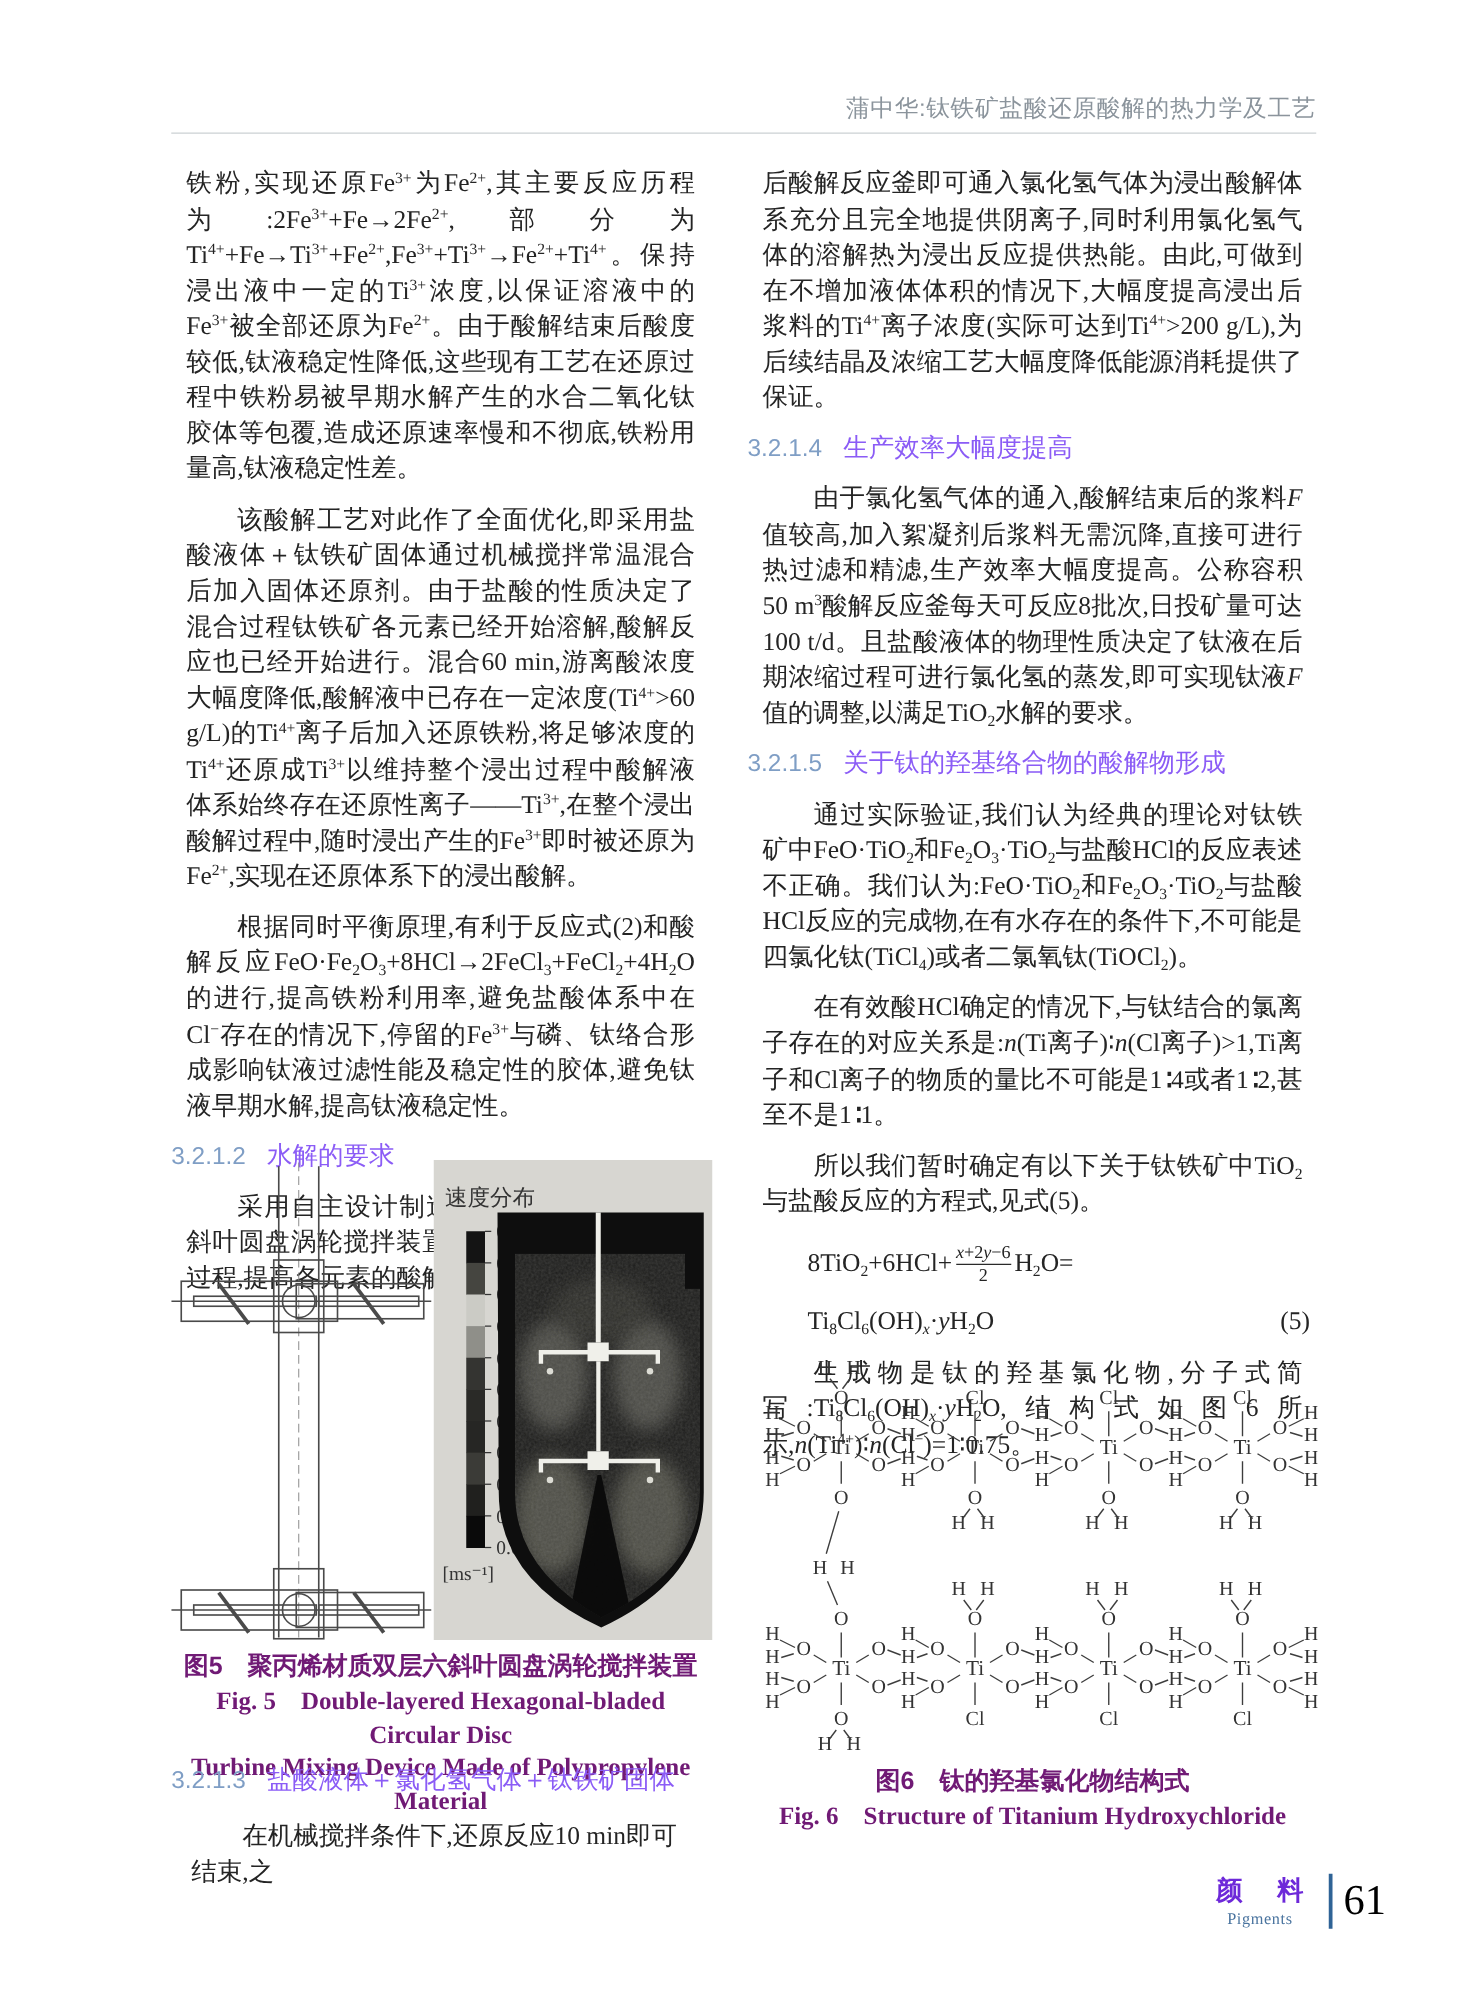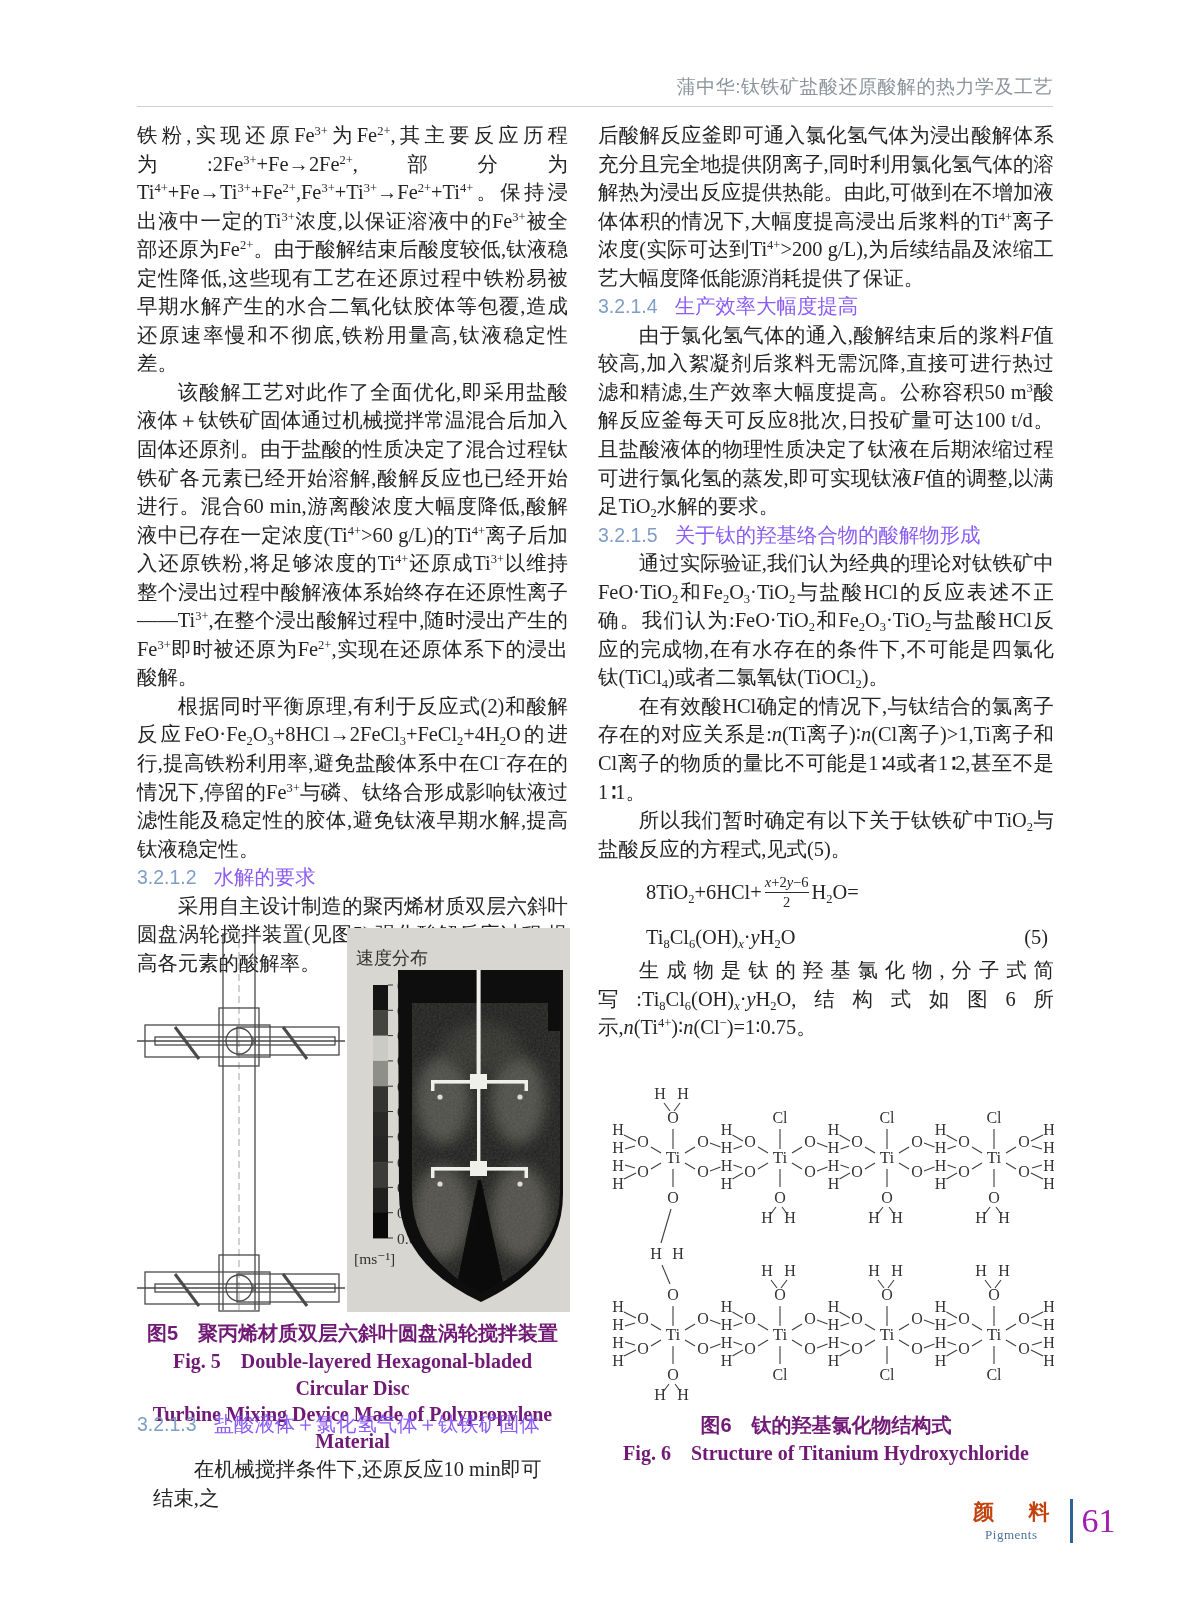--- a/index.html
+++ b/index.html
@@ -4,21 +4,21 @@
 <style>
   html,body{margin:0;padding:0;background:#fff;}
   .page{position:relative;width:1187px;height:1600px;background:#ffffff;overflow:hidden;
         font-family:"Liberation Serif","DejaVu Serif",serif;color:#242424;}
   .running-title{position:absolute;left:137px;top:74px;width:916px;text-align:right;
         font-size:19px;color:#8b949c;font-family:"Liberation Sans","DejaVu Sans",sans-serif;letter-spacing:.5px;}
   .header-rule{position:absolute;left:137px;top:106px;width:916px;border-top:1.5px solid #ccd1d4;}
   .col{position:absolute;top:121px;font-size:20.4px;line-height:28.55px;text-align:justify;}
   .col-left{left:137px;width:431px;}
   .col-right{left:598px;width:456px;}
-  .col p{margin:0;text-indent:2em;}
+  .col p{margin:12px;text-indent:2em;}
   .col p.noindent{text-indent:0;}
   .sec{margin:0;font-size:20.4px;line-height:28.55px;font-weight:normal;}
   .secnum{color:#7f9ec5;font-family:"Liberation Sans","DejaVu Sans",sans-serif;font-size:19.5px;margin-right:17px;}
   .sectitle{color:#8b5cf6;}
   sup,sub{font-size:12.5px;line-height:0;font-style:inherit;}
   sup{vertical-align:7px;}
   sub{vertical-align:-4px;}
   i{font-style:italic;}
   .equation{margin:5px 0 3px 48px;width:calc(100% - 48px);text-indent:0;font-size:20.4px;}
   .eq-line1{display:flex;align-items:center;height:48px;text-indent:0;}
@@ -26,25 +26,25 @@
   .frac .fbar{align-self:stretch;border-top:1.3px solid #2a2a2a;margin:1px 0;}
   .eq-line2{position:relative;margin-top:7px;height:30px;text-indent:0;}
   .eq-num{position:absolute;right:6px;top:0;}
   .fig-caption{position:absolute;text-align:center;color:#701a75;}
   .cap-zh{font-family:"Liberation Sans","DejaVu Sans",sans-serif;font-weight:700;font-size:20px;line-height:30px;}
   .cap-en{font-family:"Liberation Serif","DejaVu Serif",serif;font-weight:700;font-size:20px;line-height:26.5px;}
   .abs-sec{position:absolute;left:137px;top:1410px;width:431px;}
   .abs-p{position:absolute;left:137px;top:1439px;width:431px;font-size:20.4px;line-height:28.55px;}
   .abs-p p{margin:16px;text-indent:2em;}
   .footer{position:absolute;left:962px;top:1498px;display:flex;align-items:center;gap:9px;}
-  .j-zh{font-size:21px;font-weight:700;color:#c2410c;letter-spacing:11px;text-indent:11px;
-        font-family:Liberation Mono, monospace;white-space:nowrap;}
+  .j-zh{font-size:21px;font-weight:700;color:#6d28d9;letter-spacing:11px;text-indent:11px;
+        font-family:Liberation Sans, sans-serif;white-space:nowrap;}
   .j-en{font-size:13px;color:#4a749f;text-align:center;letter-spacing:.5px;margin-top:1px;}
   .footer-bar{width:3px;height:44px;background:#2f6396;}
-  .page-num{font-size:34px;color:#a21caf;}
+  .page-num{font-size:34px;color:#000000;}
   svg text{font-family:"Liberation Serif","DejaVu Serif",serif;fill:#333;}
   #fig5-svg{position:absolute;left:137px;top:928px;}
   #fig6-svg{position:absolute;left:598px;top:1072px;}
 </style>
 </head>
 <body>
 
 <div class="page">
 
   <div class="running-title">蒲中华:钛铁矿盐酸还原酸解的热力学及工艺</div>

